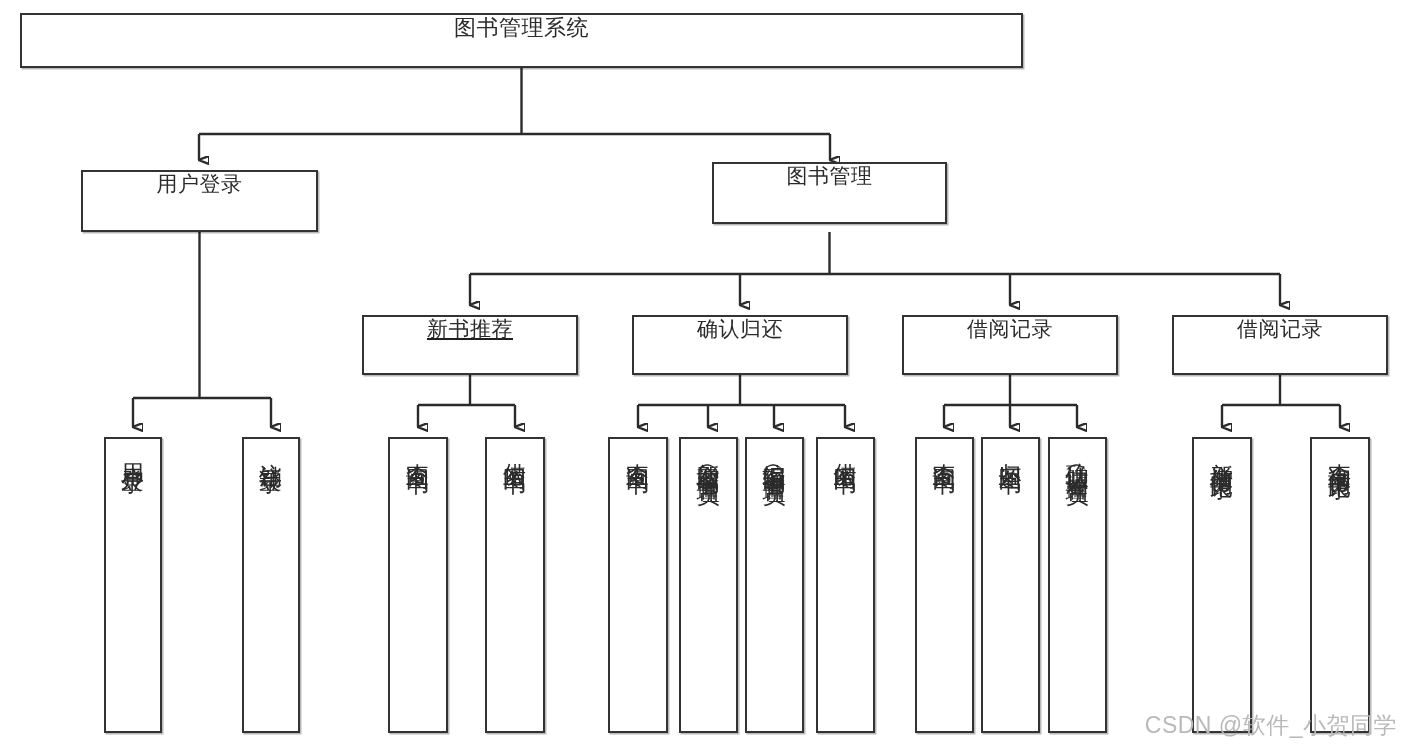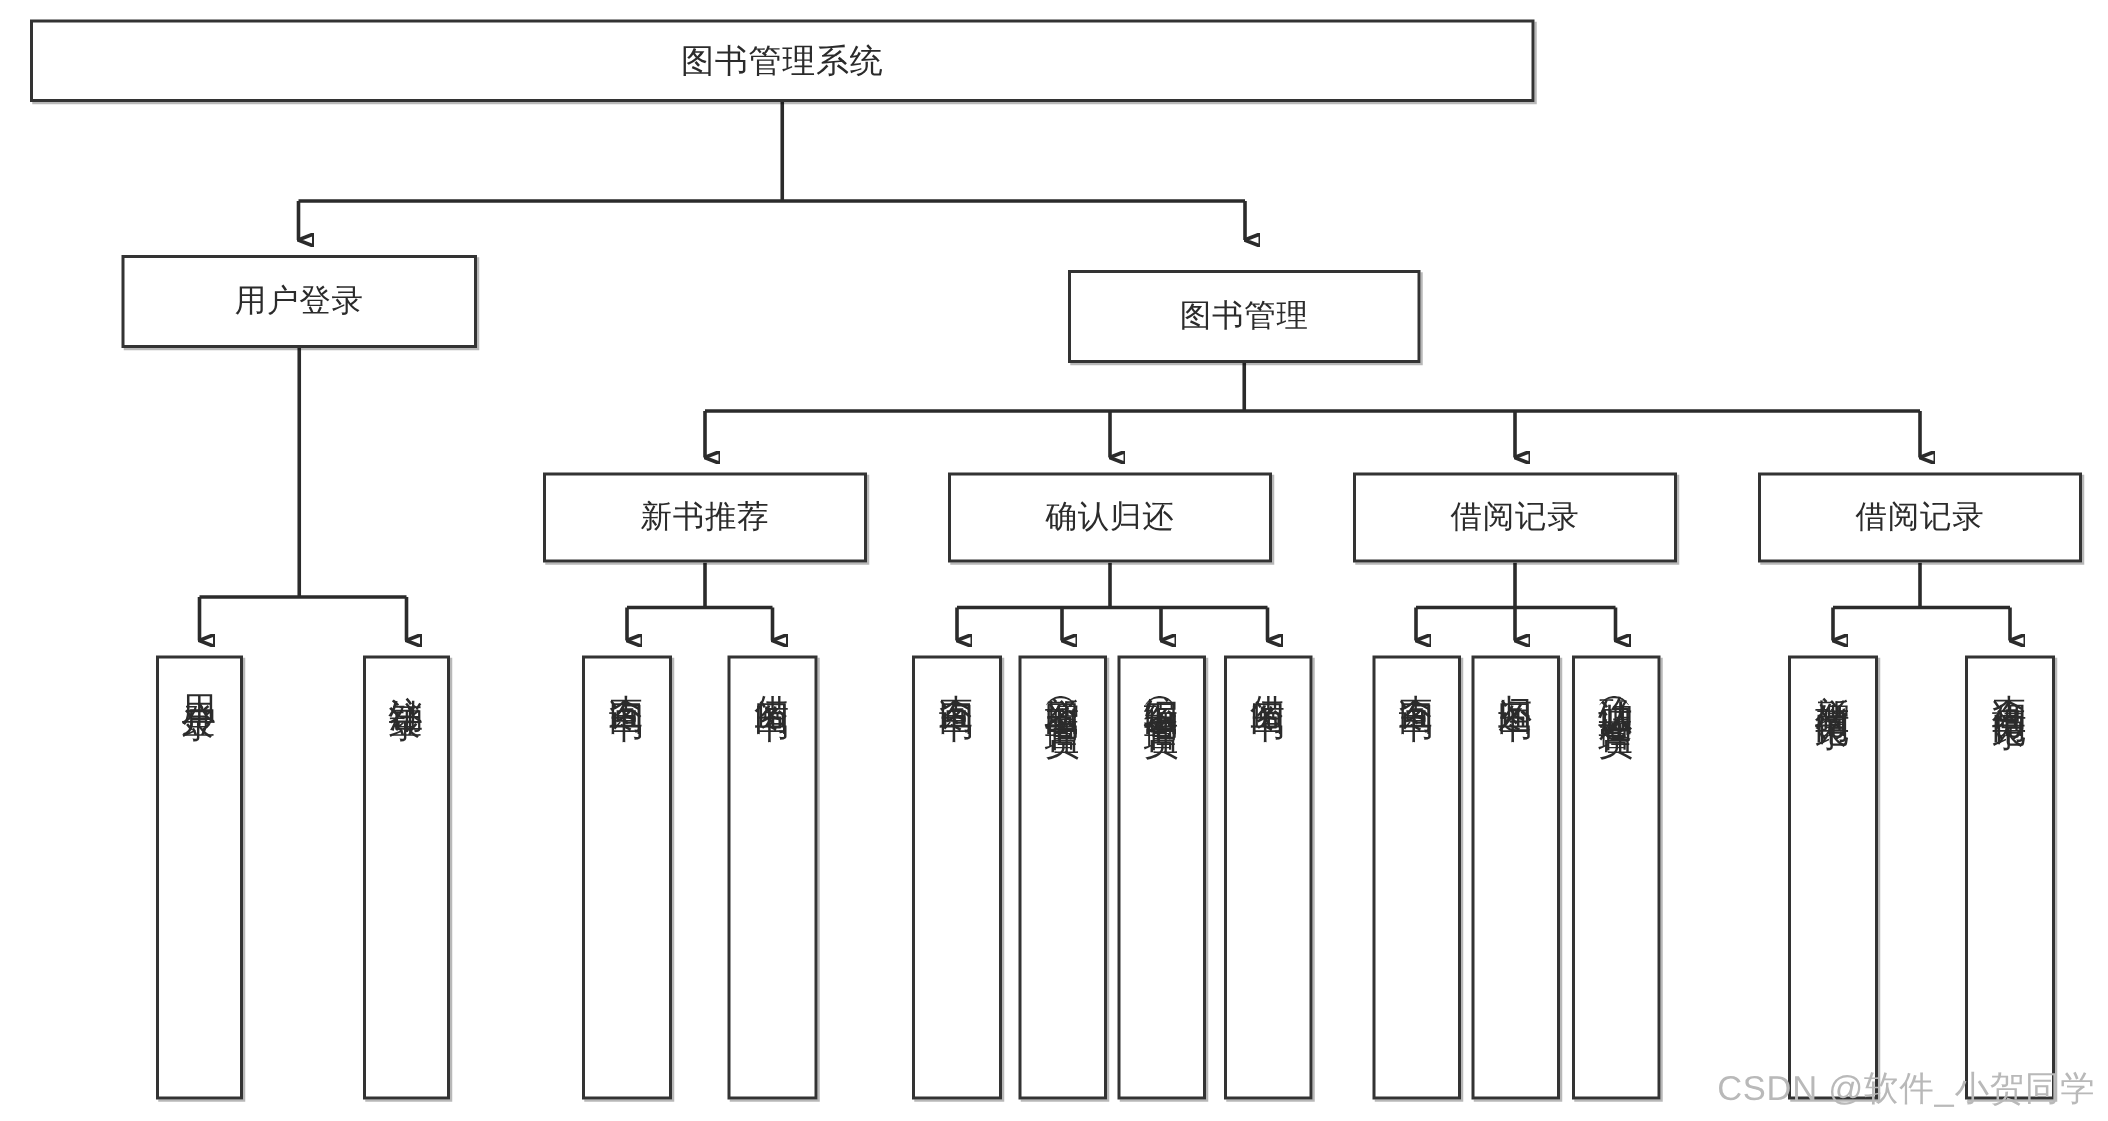--- a/index.html
+++ b/index.html
@@ -9,21 +9,21 @@
     width:1405px;height:747px;
     background:#ffffff;
     overflow:hidden;
   }
   .node{
     position:absolute;
     box-sizing:border-box;
     border:2px solid #333333;
     background:#ffffff;
     display:flex;
-    align-items:center;
+    align-items:flex-start;
     justify-content:center;
     color:#1f1f1f;
     box-shadow:1.5px 1.5px 0 rgba(0,0,0,0.28);
   }
   .node .lbl{
     display:block;
     text-align:center;
     line-height:1.15;
     letter-spacing:0.5px;
     color:#2b2b2b;
@@ -117,25 +117,25 @@
     <line x1="1340" y1="405" x2="1340" y2="427" marker-end="url(#arr)"></line>
   </svg>
 
   <div class="node h root" style="left:20px;top:13px;width:1003px;height:55px;">
     <span class="lbl">图书管理系统</span>
   </div>
 
   <div class="node h" style="left:81px;top:170px;width:237px;height:62px;">
     <span class="lbl">用户登录</span>
   </div>
-  <div class="node h" style="left:712px;top:180px;width:235px;height:62px;">
+  <div class="node h" style="left:712px;top:162px;width:235px;height:62px;">
     <span class="lbl">图书管理</span>
   </div>
 
-  <div class="node h" style="left:362px;top:315px;width:216px;height:60px;">
+  <div class="node h" style="left:362px;top:315px;width:216px;height:60px;text-decoration:underline;">
     <span class="lbl">新书推荐</span>
   </div>
   <div class="node h" style="left:632px;top:315px;width:216px;height:60px;">
     <span class="lbl">确认归还</span>
   </div>
   <div class="node h" style="left:902px;top:315px;width:216px;height:60px;">
     <span class="lbl">借阅记录</span>
   </div>
   <div class="node h" style="left:1172px;top:315px;width:216px;height:60px;">
     <span class="lbl">借阅记录</span>

